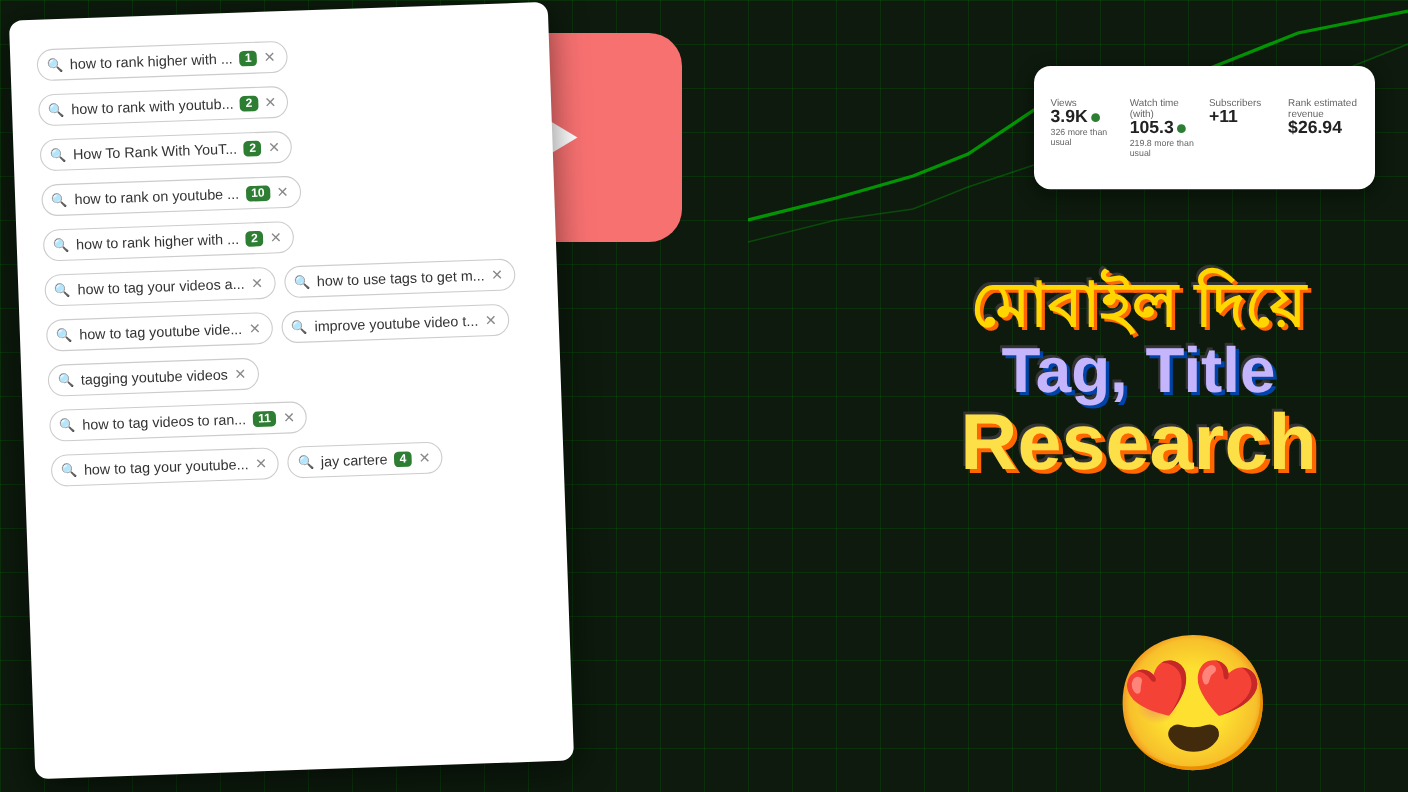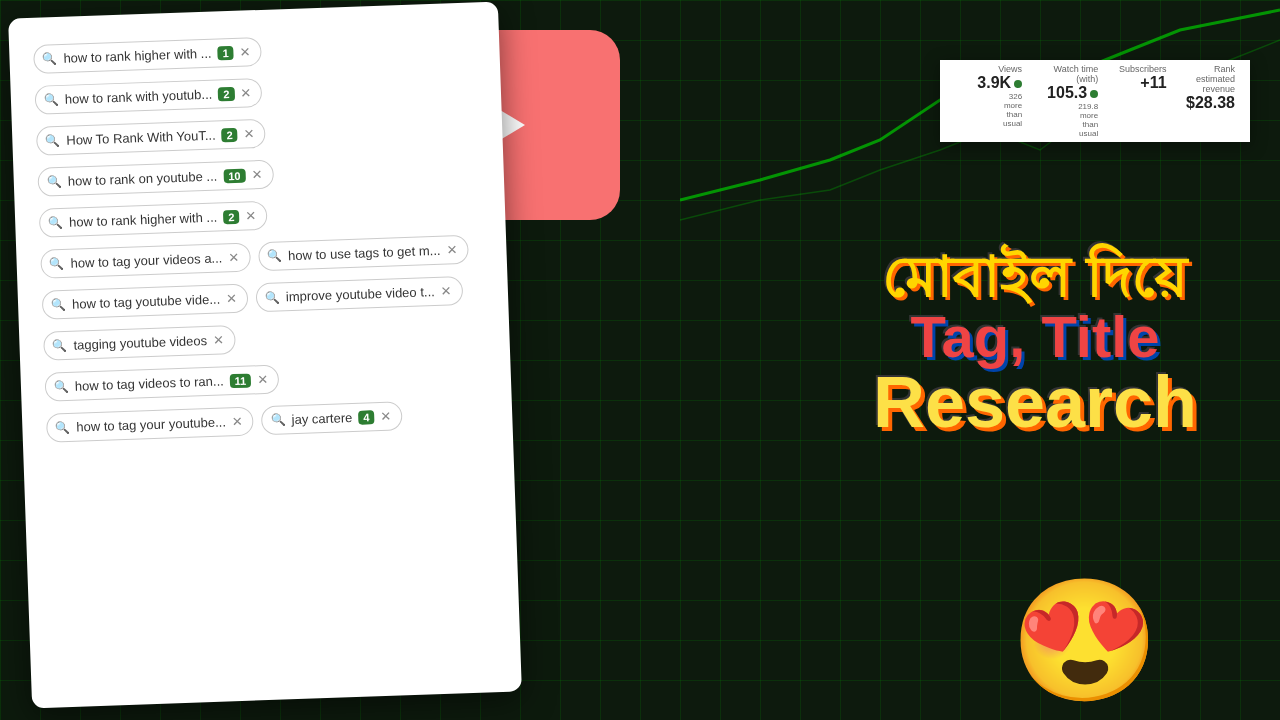--- a/index.html
+++ b/index.html
@@ -105,26 +105,25 @@
       margin-left: 15px;
     }
 
     
     .stats-panel {
       position: absolute;
       top: 60px;
       right: 30px;
       width: 310px;
       background: white;
-      border-radius: 0;
-      padding: 4px 15px;
+      border-radius: 15px;
+      padding: 28px 15px;
       box-shadow: 0 4px 16px rgba(0,0,0,0.4);
       font-size: 11px;
       color: #333;
-      text-align: right;
     }
     .stats-grid {
       display: grid;
       grid-template-columns: 1fr 1fr 1fr 1fr;
       gap: 8px;
       align-items: start;
     }
     .stat-col {
       display: flex;
       flex-direction: column;
@@ -134,21 +133,20 @@
       color: #666;
     }
     .stat-value {
       font-size: 16px;
       font-weight: bold;
       color: #222;
     }
     .stat-sub {
       font-size: 8px;
       color: #666;
-      margin-left: 48px;
     }
     .green-dot {
       display: inline-block;
       width: 8px;
       height: 8px;
       background: #2d7d32;
       border-radius: 50%;
       margin-left: 3px;
     }
 
@@ -165,21 +163,21 @@
       font-weight: 900;
       color: #ffd600;
       text-shadow: 3px 3px 0 #ff6600, -2px -2px 0 #333;
       font-family: Arial, sans-serif;
       line-height: 1.1;
       margin-top: 16px;
     }
     .bengali-line2 {
       font-size: 58px;
       font-weight: 900;
-      color: #ef4444;
+      color: #c4b5fd;
       text-shadow: 3px 3px 0 #0044aa, -2px -2px 0 #333;
       font-family: Arial, sans-serif;
       line-height: 1.0;
     }
     .bengali-line3 {
       font-size: 72px;
       font-weight: 900;
       color: #fde047;
       text-shadow: 4px 4px 0 #ff6600, -2px -2px 0 #333;
       font-family: Arial, sans-serif;
@@ -236,21 +234,21 @@
         <span>105.3</span><span class="green-dot"></span>
       </span>
       <span class="stat-sub">219.8 more than usual</span>
     </div>
     <div class="stat-col">
       <span class="stat-label">Subscribers</span>
       <span class="stat-value">+11</span>
     </div>
     <div class="stat-col">
       <span class="stat-label">Rank estimated revenue</span>
-      <span class="stat-value">$28.38</span>
+      <span class="stat-value">$26.94</span>
     </div>
   </div>
 </div>
 
 <div class="bengali-text">
   <div class="bengali-line1">মোবাইল দিয়ে</div>
   <div class="bengali-line2">Tag, Title</div>
   <div class="bengali-line3">Research</div>
 </div>
 

